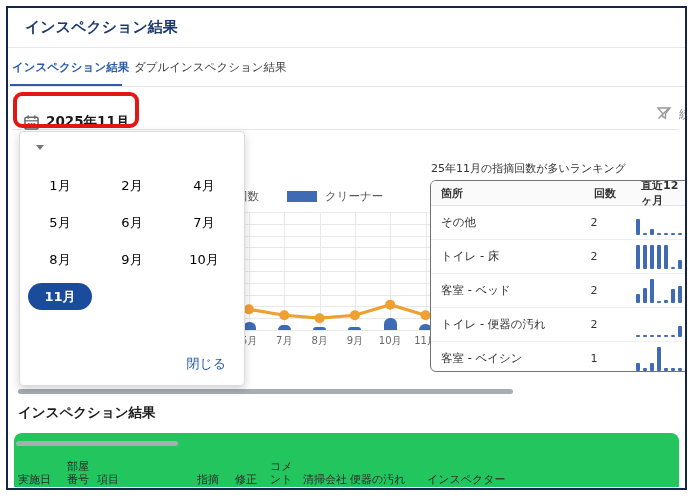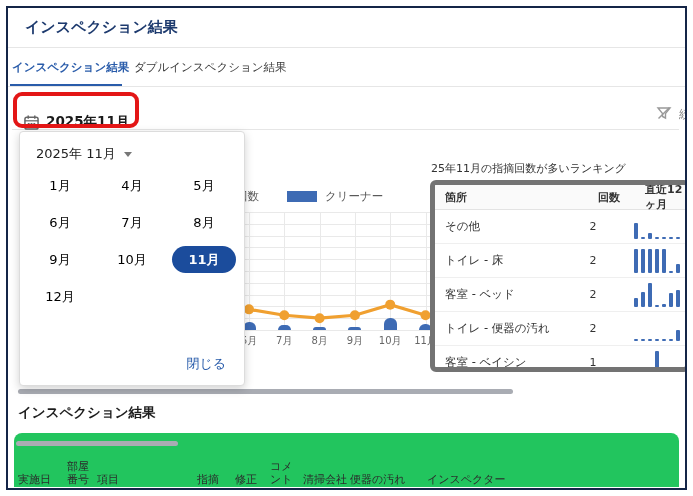--- a/index.html
+++ b/index.html
@@ -43,21 +43,21 @@
   .vaxis{position:absolute;width:1px;background:#cfcfcf;}
   .ytick{position:absolute;width:4px;height:1px;background:#b5b5b5;}
   .ylab{position:absolute;font-size:9.5px;color:#666;}
   .xlab{position:absolute;font-size:10px;color:#666;width:28px;text-align:center;}
   .bar{position:absolute;width:13px;border-radius:6px 6px 0 0;}
   .legend{left:236px;top:189px;display:flex;align-items:center;z-index:5;}
   .legend-text{font-size:11.5px;color:#555;}
   .legend-swatch{width:30px;height:11px;background:#3e6bb4;margin:0 8px 0 28px;}
   
   .rank-title{left:431px;top:161px;font-size:11px;color:#333;z-index:6;}
-  .rank-card{left:430px;top:180px;width:260px;height:192px;background:#fff;border:5px solid #737373;
+  .rank-card{left:430px;top:180px;width:260px;height:192px;background:#fff;border:1px solid #737373;
     border-radius:6px;box-sizing:border-box;z-index:6;overflow:hidden;}
   .rank-head{display:flex;height:24px;align-items:center;background:#fafafa;border-bottom:1px solid #e3e3e3;
     font-size:11px;color:#333;font-weight:bold;}
   .rh-place{width:153px;padding-left:10px;}
   .rh-count{width:47px;}
   .rh-trend{flex:1;}
   .rank-row{display:flex;height:33px;align-items:center;border-bottom:1px solid #efefef;font-size:11.5px;color:#333;}
   .rr-name{width:153px;padding-left:10px;white-space:nowrap;overflow:hidden;}
   .rr-count{width:47px;font-size:11px;}
   .spark{display:flex;align-items:flex-end;gap:3px;height:24px;width:54px;overflow:hidden;}
@@ -276,34 +276,33 @@
       <div class="rcol">指摘</div>
       <div class="rcol">修正</div>
       <div class="rcol">コメント</div>
       <div class="rcol">清掃会社</div>
       <div class="rcol">便器の汚れ</div>
       <div class="rcol">インスペクター</div>
     </div>
 
   <div class="abs dropdown">
     <div class="dd-header">
-      <span>2025年 11月</span>
       <span class="caret"></span>
     </div>
     <div class="month-grid" id="month-grid">
         <div class="month-cell">1月</div>
+        <div class="month-cell">2月</div>
         <div class="month-cell">4月</div>
         <div class="month-cell">5月</div>
         <div class="month-cell">6月</div>
         <div class="month-cell">7月</div>
         <div class="month-cell">8月</div>
         <div class="month-cell">9月</div>
         <div class="month-cell">10月</div>
         <div class="month-cell selected">11月</div>
-        <div class="month-cell">12月</div>
       </div>
     <div class="dd-close">閉じる</div>
   </div>
 
   <div class="edge" style="left:0;top:0;width:693px;height:6px;"></div>
   <div class="edge" style="left:0;top:490px;width:693px;height:6px;"></div>
   <div class="edge" style="left:0;top:0;width:6px;height:496px;"></div>
   <div class="edge" style="left:687px;top:0;width:6px;height:496px;"></div>
   <div class="frame-border"></div>
 </div>

